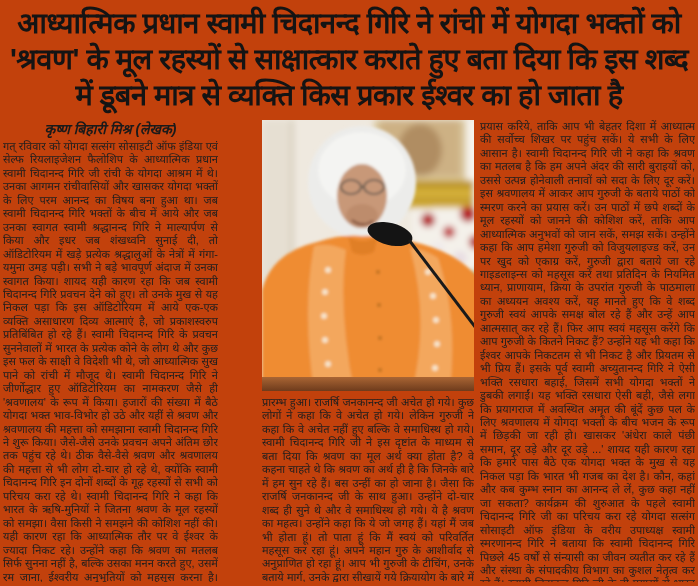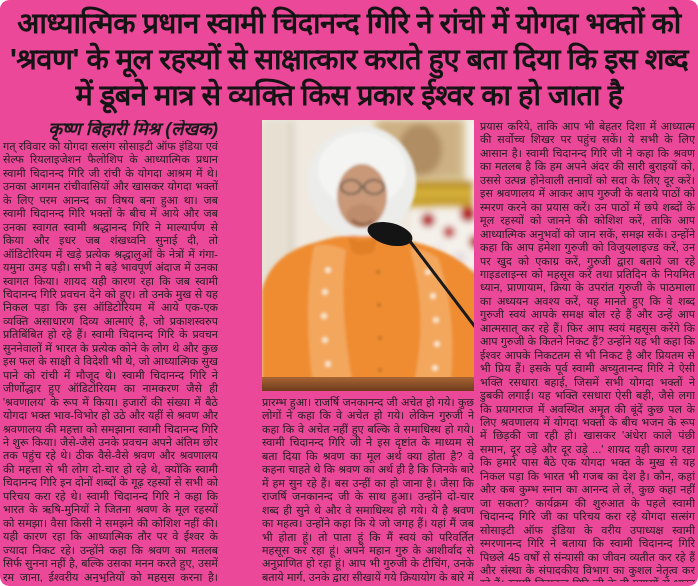--- a/index.html
+++ b/index.html
@@ -1,41 +1,40 @@
 <!DOCTYPE html>
 <html><head>
 <meta charset="utf-8">
 <style>
   html,body { margin:0; padding:0; }
   .page {
     position:relative;
     width:698px; height:586px;
-    background:#ec4899;
+    background:#c2410c;
     overflow:hidden;
     font-family:"Liberation Sans","DejaVu Sans",sans-serif;
-    border-radius:9px;
   }
   .headline {
     margin:0; padding:5px 6px 0 6px;
     font-size:29px; line-height:36px;
     font-weight:700; text-align:center;
     color:#141414; letter-spacing:-0.5px;
   }
   .columns {
     display:flex; gap:6px;
     padding:0 3px; margin-top:7px;
     height:462px;
   }
   .col { overflow:hidden; }
   .col-1 { width:229px; }
   .col-2 { width:226px;margin-left:38px; }
   .col-3 { width:229px; }
   .byline {
-    text-align:right; font-weight:700; font-style:italic;
-    font-size:18px; line-height:16px; margin:1px 0 3px 0; color:#1a1a1a;
+    text-align:center; font-weight:700; font-style:italic;
+    font-size:14px; line-height:16px; margin:1px 0 3px 0; color:#1a1a1a;
   }
   .body-text {
     margin:0; font-size:11px; line-height:13.45px;
     text-align:justify; color:#1e1e1e;
   }
   .photo {
     margin:0 0 5px 0; padding:0;
     width:226px; height:271px; display:block;
   }
   .photo svg { display:block; }

